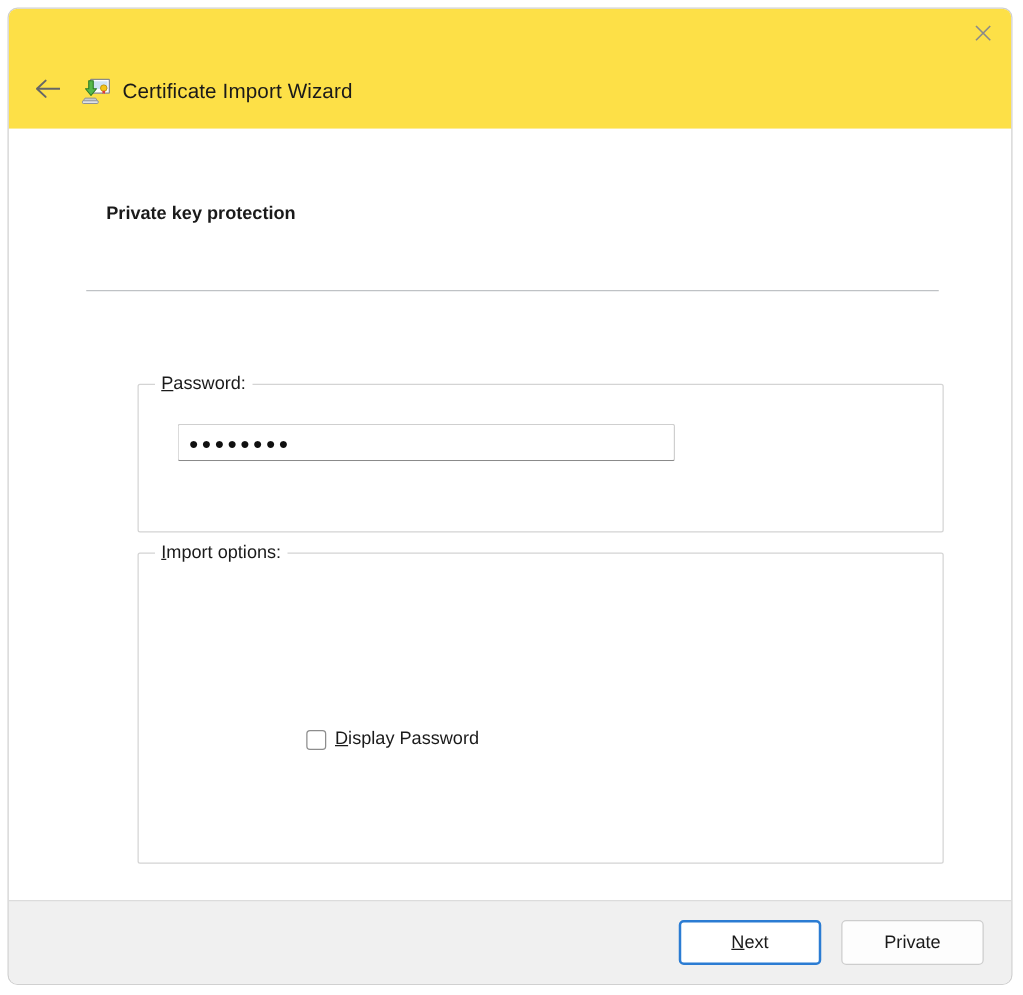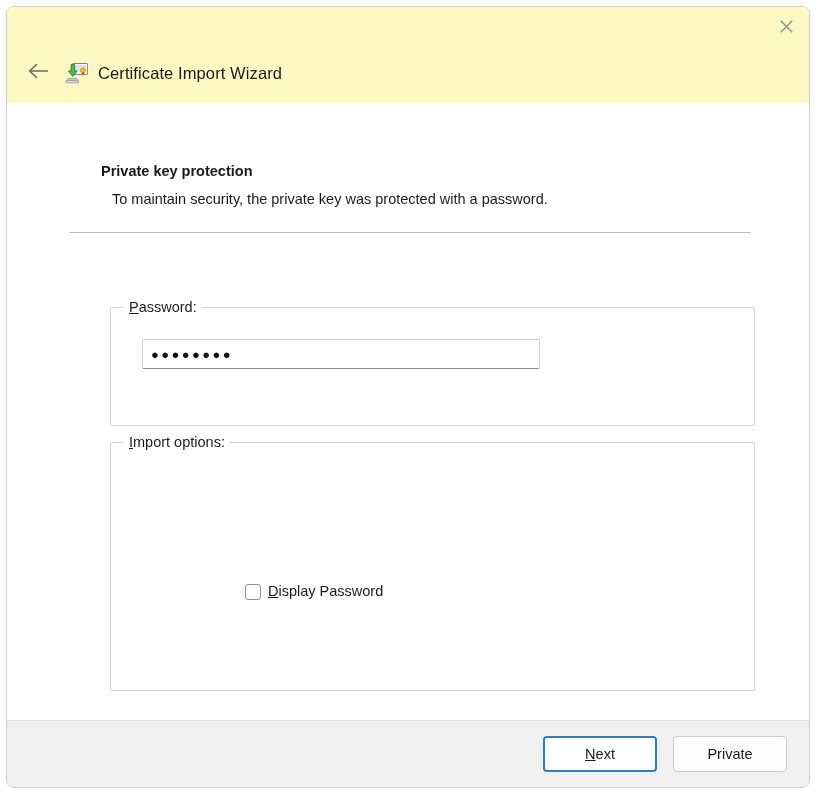--- a/index.html
+++ b/index.html
@@ -27,21 +27,21 @@
     overflow: hidden;
     display: flex;
     flex-direction: column;
   }
 
   
   .titlebar {
     position: relative;
     height: 96px;
     flex: 0 0 96px;
-    background: #fef9c3;
+    background: #fde047;
     text-decoration: underline;
   }
   .close-btn {
     position: absolute;
     right: 0px;
     top: 0px;
     width: 46px;
     height: 38px;
     display: flex;
     align-items: center;
@@ -89,21 +89,20 @@
     padding: 0;
   }
 
   .page-heading {
     position: absolute;
     left: 78px;
     top: 60px;
     font-size: 14.5px;
     font-weight: bold;
     color: #1a1a1a;
-    margin-left: 16px;
   }
   .page-sub {
     position: absolute;
     left: 105px;
     top: 88px;
     font-size: 14.5px;
     color: #1a1a1a;
   }
   .hr {
     position: absolute;
@@ -279,21 +278,20 @@
         </svg>
       </div>
 
       <div class="win-title">Certificate Import Wizard</div>
     </div>
   </div>
 
   <div class="content">
 
     <div class="page-heading">Private key protection</div>
-    <div class="page-sub">To maintain security, the private key was protected with a password.</div>
     <div class="hr"></div>
 
     <div class="groupbox" id="import-group">
       <div class="gb-label"><span></span><u>I</u><span>mport options:</span></div>
 
     </div>
 
     <div class="groupbox" id="password-group">
       <div class="gb-label"><span></span><u>P</u><span>assword:</span></div>
 

